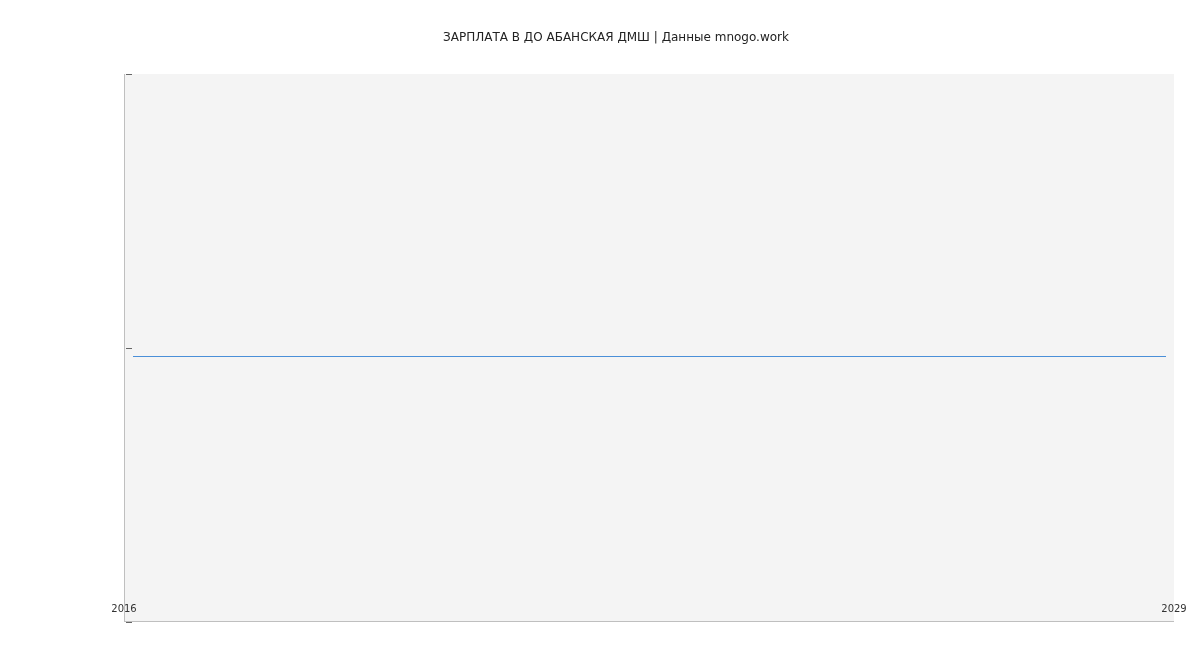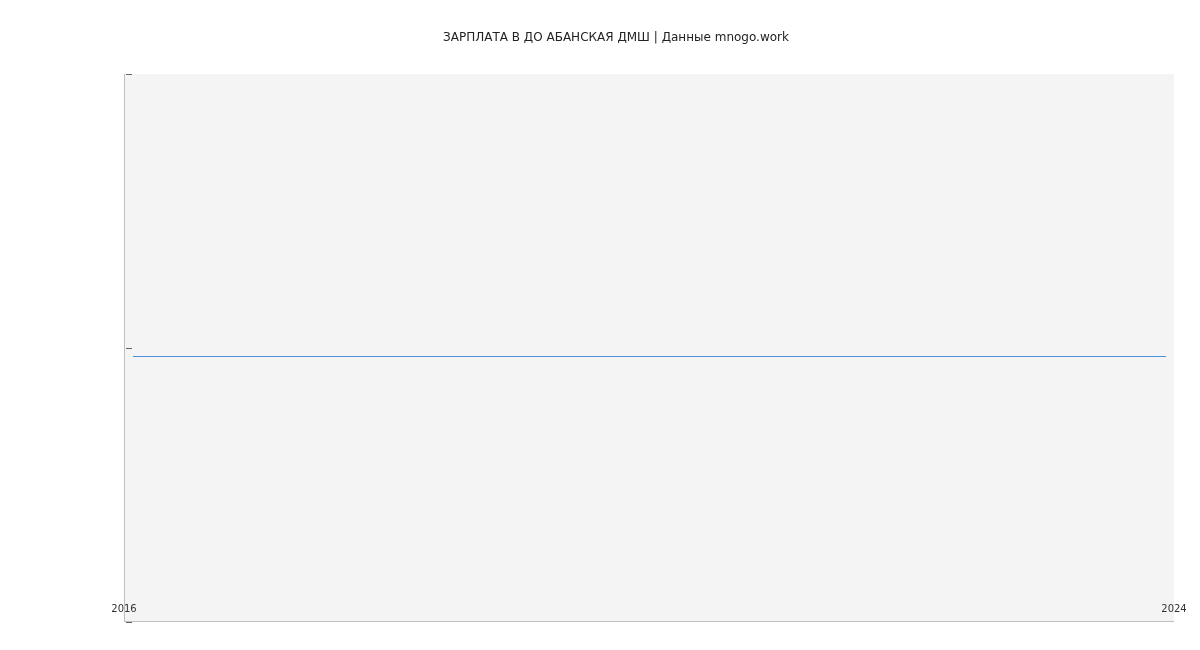--- a/index.html
+++ b/index.html
@@ -72,13 +72,13 @@
 <div class="ytick" style="top:324px;">
   <div class="tick-mark"></div>
 
 </div>
 <div class="ytick" style="top:50px;">
   <div class="tick-mark"></div>
 
 </div>
 
 <div class="xtick" style="left:100px;">2016</div>
-<div class="xtick" style="left:1150px;">2024</div>
+<div class="xtick" style="left:1150px;">2029</div>
 
 </body></html>

